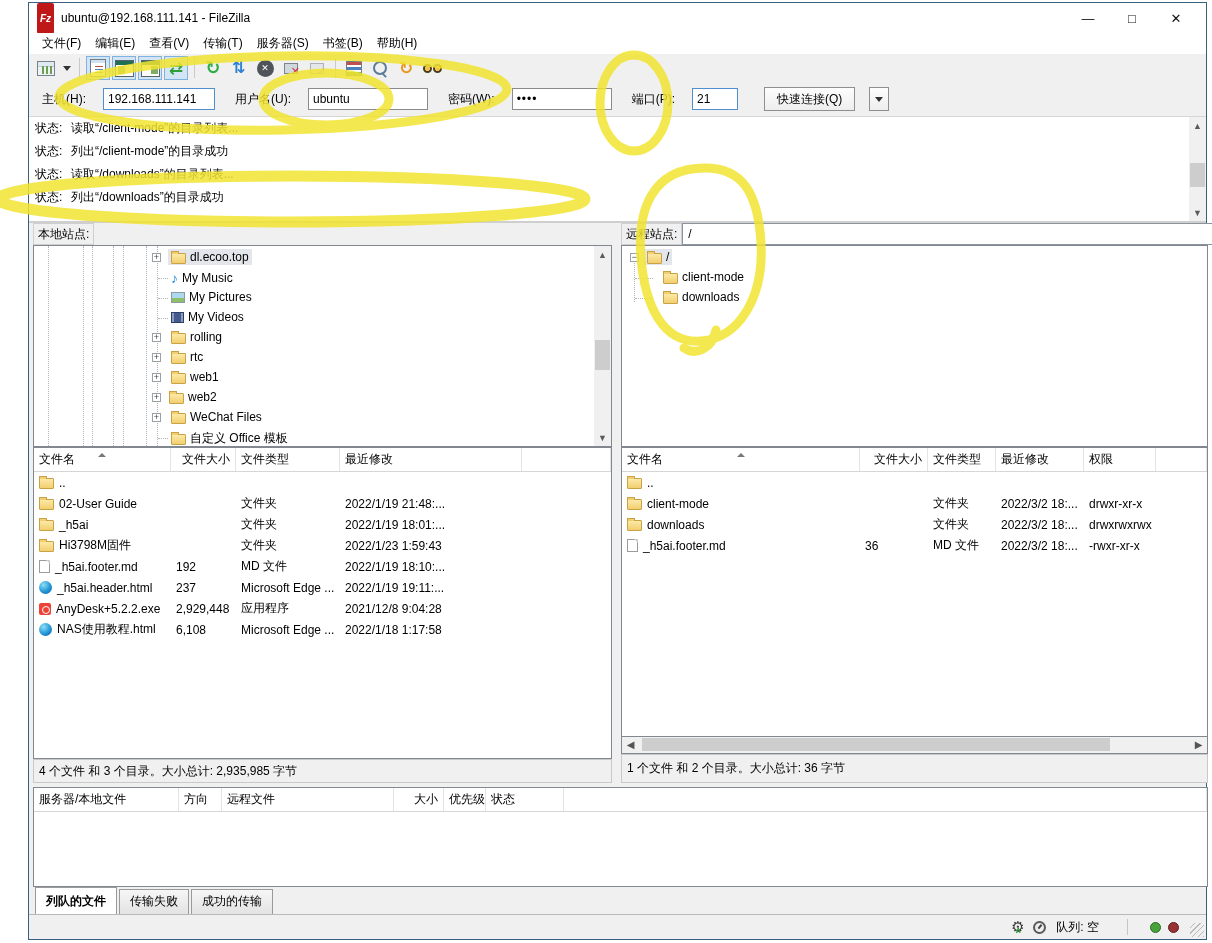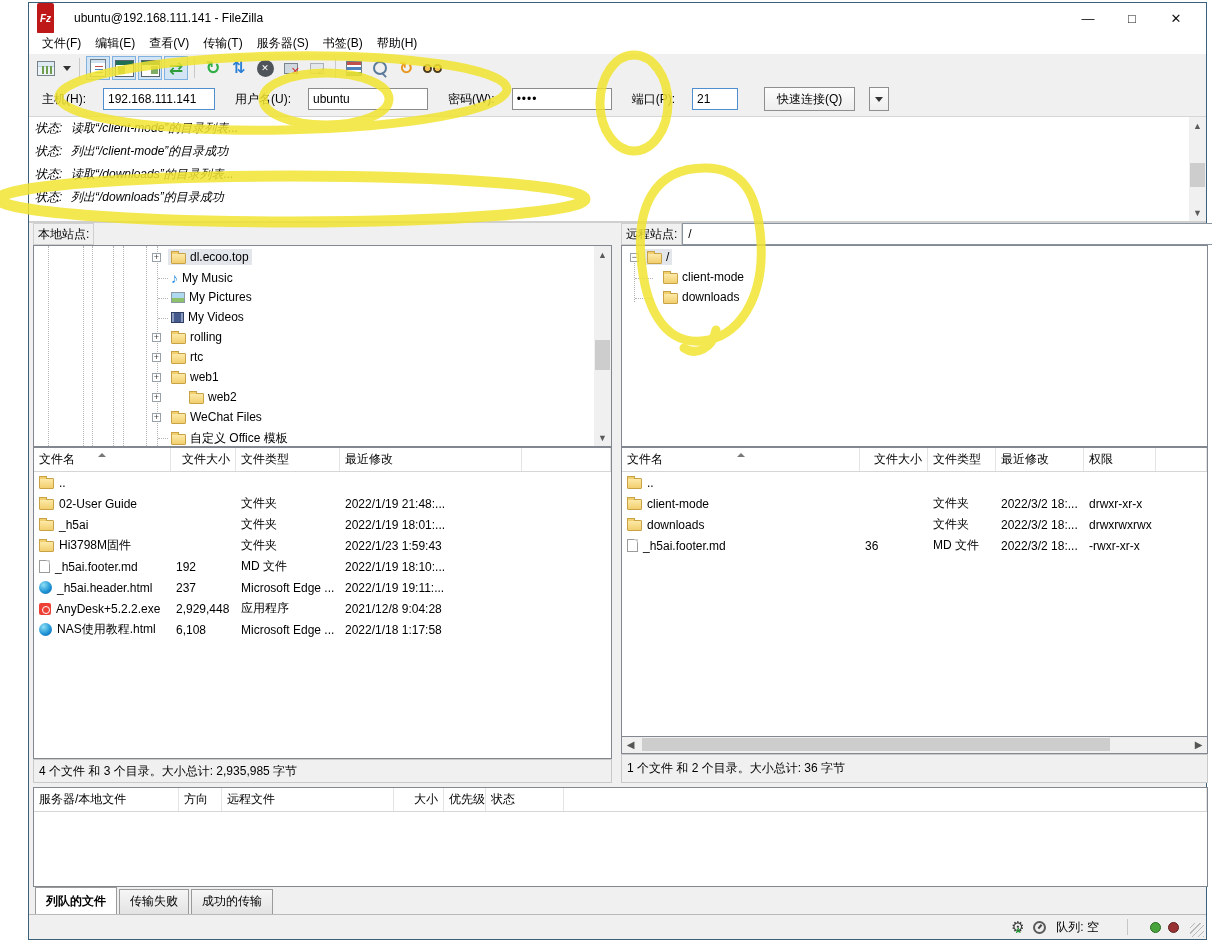--- a/index.html
+++ b/index.html
@@ -7,21 +7,21 @@
     font-family:"Liberation Sans","DejaVu Sans",sans-serif; font-size:12px; color:#000; }
 
   #window { position:absolute; left:28px; top:2px; width:1179px; height:938px;
     border:1px solid #3a607c; background:#f0f0f0; }
 
   
   .titlebar { position:absolute; left:0; top:0; width:100%; height:30px; background:#fff;
     display:flex; align-items:center; padding-left:8px; }
   .app-icon { width:17px; height:31px; background:#bf1818; color:#fff; border-radius:2px;
     font-size:10px; font-weight:bold; font-style:italic; display:flex; align-items:center;
-    justify-content:center; margin-right:20px; }
+    justify-content:center; margin-right:7px; }
   .title-text { font-size:12px; }
   .win-controls { position:absolute; right:8px; top:0; height:30px; display:flex; }
   .win-btn { width:44px; height:30px; display:flex; align-items:center; justify-content:center;
     font-size:13px; color:#111; }
 
   
   .menubar { position:absolute; left:0; top:30px; width:100%; height:21px; background:#fff;
     display:flex; align-items:center; padding-left:6px; }
   .menu-item { padding:2px 7px; }
 
@@ -82,21 +82,21 @@
   .qc-port { width:46px; border-color:#4f8fd0; }
   .qc-btn { height:24px; margin-left:14px; padding:0 12px; background:linear-gradient(#fdfdfd,#eee);
     border:1px solid #8f8f8f; font-size:12px; display:flex; align-items:center; }
   .qc-caret { height:24px; width:20px; margin-left:2px; background:linear-gradient(#fdfdfd,#eee);
     border:1px solid #8f8f8f; display:flex; align-items:center; justify-content:center; }
   .qc-caret::after { content:""; border:4px solid transparent; border-top:5px solid #333; margin-top:5px; }
 
   
   .logpanel { position:absolute; left:0; top:114px; width:100%; height:106px; background:#fff;
     border-bottom:2px solid #cfcfcf; overflow:hidden; }
-  .log-line { display:flex; height:23px; align-items:center; padding-left:6px;font-style:italic; }
+  .log-line { display:flex; height:23px; align-items:center; padding-left:6px; }
   .log-prefix { width:36px; }
   
   .vscroll { position:absolute; top:0; right:0; width:17px; height:100%; background:#f0f0f0; }
   .vs-arrow { position:absolute; left:0; width:17px; height:17px; color:#5a5a5a; font-size:9px;
     display:flex; align-items:center; justify-content:center; }
   .vs-thumb { position:absolute; left:1px; width:15px; background:#cdcdcd; }
 
   
   .sitebar { position:absolute; top:220px; height:22px; display:flex; align-items:center; }
   .sitebar.local { left:4px; width:579px;text-align:center; }
@@ -359,21 +359,21 @@
       </div>
       <div class="trow" style="top: 122px; position: absolute; left: 0px; right: 18px;">
         <span class="exp" style="left: 118px;">+</span>
         <span class="row-body" style="left: 134px;">
           <span class="ic ic-folder"></span>
           <span>web1</span>
         </span>
       </div>
       <div class="trow" style="top: 142px; position: absolute; left: 0px; right: 18px;">
         <span class="exp" style="left: 118px;">+</span>
-        <span class="row-body" style="left: 152px;">
+        <span class="row-body" style="left: 132px;">
           <span class="ic ic-folder"></span>
           <span>web2</span>
         </span>
       </div>
       <div class="trow" style="top: 162px; position: absolute; left: 0px; right: 18px;">
         <span class="exp" style="left: 118px;">+</span>
         <span class="row-body" style="left: 134px; justify-content: flex-end;">
           <span class="ic ic-folder"></span>
           <span>WeChat Files</span>
         </span>

